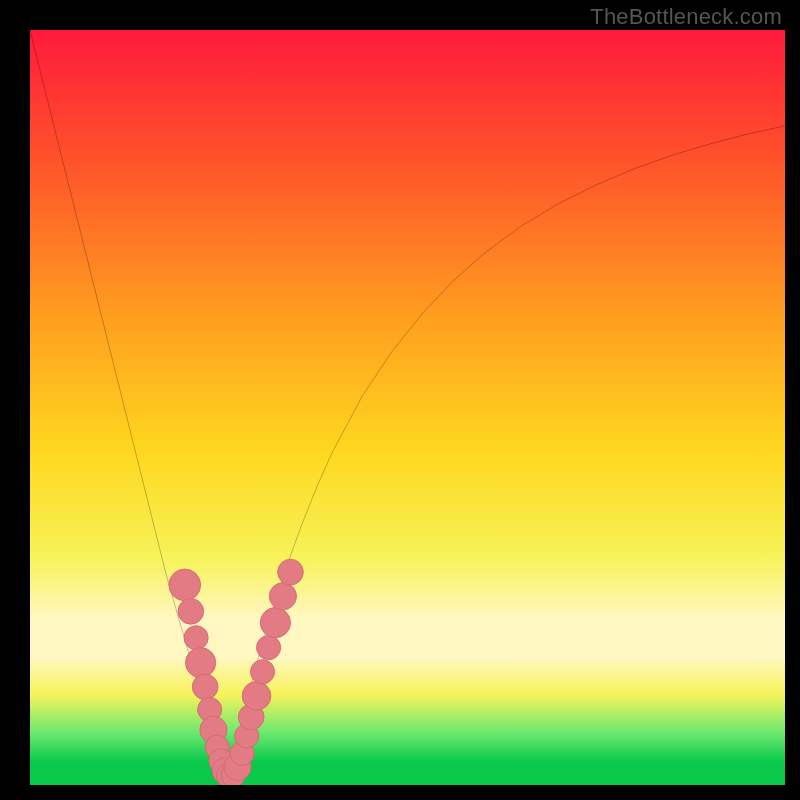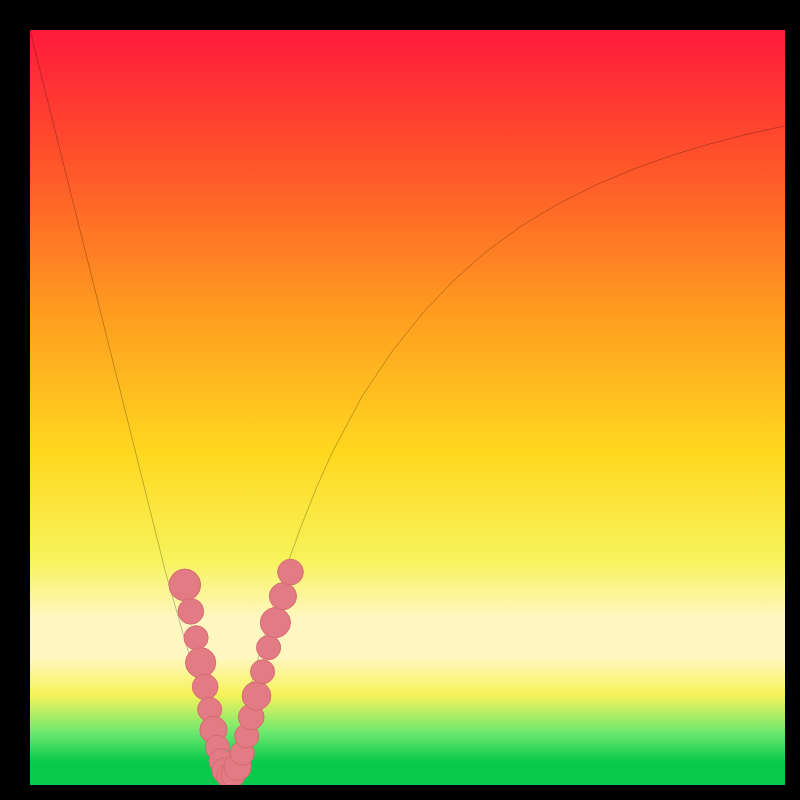--- a/index.html
+++ b/index.html
@@ -101,13 +101,14 @@
           <circle cx="30.000" cy="88.200" r="1.90" fill="#e27b84" stroke="#d46770" stroke-width="0.12"></circle>
           <circle cx="30.800" cy="85.000" r="1.60" fill="#e27b84" stroke="#d46770" stroke-width="0.12"></circle>
           <circle cx="31.600" cy="81.800" r="1.60" fill="#e27b84" stroke="#d46770" stroke-width="0.12"></circle>
           <circle cx="32.500" cy="78.500" r="2.00" fill="#e27b84" stroke="#d46770" stroke-width="0.12"></circle>
           <circle cx="33.500" cy="75.000" r="1.80" fill="#e27b84" stroke="#d46770" stroke-width="0.12"></circle>
           <circle cx="34.500" cy="71.800" r="1.70" fill="#e27b84" stroke="#d46770" stroke-width="0.12"></circle>
         </g>
     </svg>
   </div>
 
+  <div class="watermark">TheBottleneck.com</div>
 </div>
 
 </body></html>

